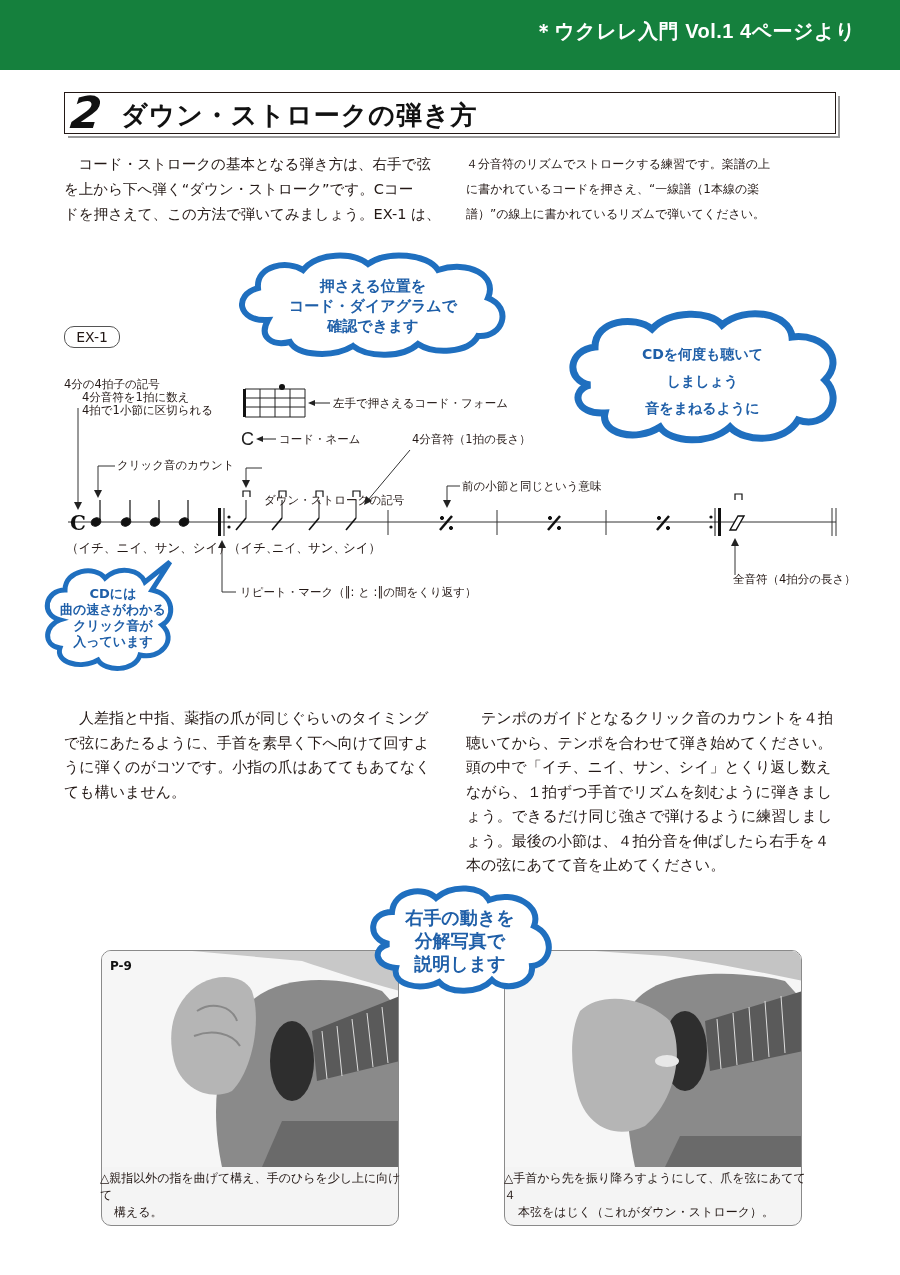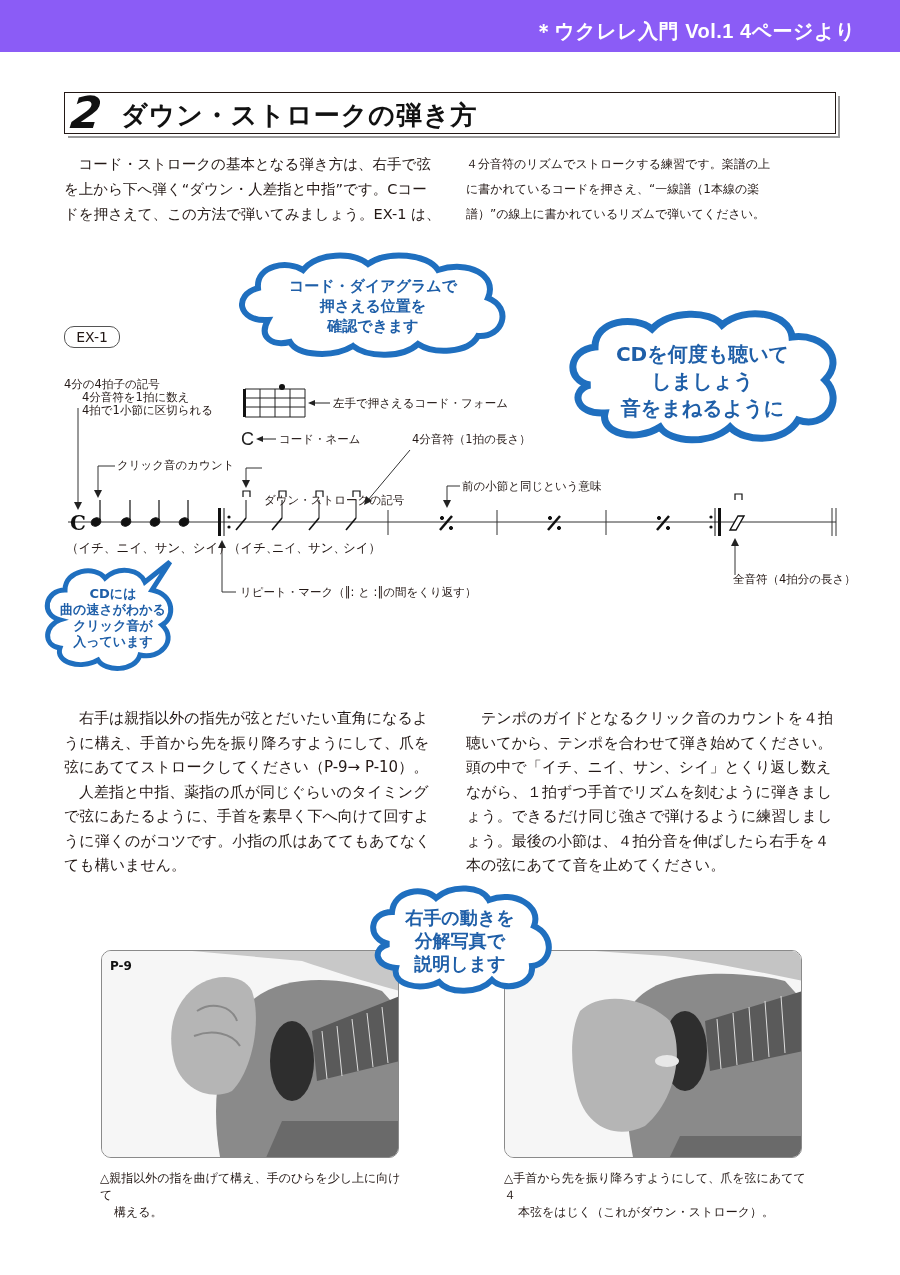--- a/index.html
+++ b/index.html
@@ -1,19 +1,19 @@
 <!DOCTYPE html>
 <html><head>
 <meta charset="utf-8">
 <style>
   * { box-sizing: border-box; margin: 0; padding: 0; }
   html, body { width: 900px; height: 1275px; background: #ffffff; overflow: hidden; }
   body { position: relative; font-family: "DejaVu Sans", "Liberation Sans", sans-serif; color: #231815; }
 
-  .top-band { position: absolute; left: 0; top: 0; width: 900px; height: 52px; background: #8b5cf6; }
+  .top-band { position: absolute; left: 0; top: 0; width: 900px; height: 70px; background: #15803d; }
   .top-band .src { position: absolute; right: 44px; top: 18px; color: #ffffff; font-size: 20px; font-weight: bold; letter-spacing: 0.5px; font-family: "Liberation Sans", "DejaVu Sans", sans-serif; }
 
   .heading-box { position: absolute; left: 64px; top: 92px; width: 772px; height: 42px; border: 1px solid #231815; }
   .heading-box::after { content: ""; position: absolute; left: 3px; top: 3px; right: -5px; bottom: -5px; border-right: 2px solid #9a9a9a; border-bottom: 2px solid #9a9a9a; pointer-events: none; }
   .heading-box .num { position: absolute; left: 6px; top: -6px; font-size: 44px; font-weight: 900; font-style: italic; color: #111; font-family: "DejaVu Sans", sans-serif; transform: skewX(-6deg); }
   .heading-box .title { position: absolute; left: 56px; top: 5px; font-size: 26px; font-weight: bold; letter-spacing: 1px; color: #111; }
 
   .para { position: absolute; font-size: 15px; line-height: 25px; color: #231815; }
   .para p { text-indent: 1em; }
   .para p.noindent { text-indent: 0; }
@@ -21,64 +21,64 @@
   .cloud { position: absolute; }
   .cloud svg { position: absolute; left: 0; top: 0; }
   .cloud .ctext { position: absolute; left: 0; right: 0; text-align: center; color: #1f5fa8; font-weight: bold; }
 
   .ex-label { position: absolute; left: 64px; top: 326px; width: 56px; height: 22px; border: 1px solid #555; border-radius: 10px; font-size: 14px; text-align: center; line-height: 20px; color: #231815; }
 
   .ann { position: absolute; font-size: 11.5px; color: #231815; white-space: nowrap; }
 
   .notation { position: absolute; left: 0; top: 0; width: 900px; height: 700px; }
 
-  .photo { position: absolute; top: 950px; width: 298px; height: 208px; border: 1px solid #8a8a8a; border-radius: 10px; overflow: hidden; background: #f4f4f4; }
+  .photo { position: absolute; top: 950px; width: 298px; height: 276px; border: 1px solid #8a8a8a; border-radius: 10px; overflow: hidden; background: #f4f4f4; }
   .photo .plabel { position: absolute; left: 8px; top: 8px; font-size: 12px; font-weight: bold; color: #111; z-index: 2; }
   .caption { position: absolute; top: 1170px; font-size: 12px; line-height: 17px; color: #231815; width: 310px; }
   .caption .indent { padding-left: 14px; display: block; }
 </style>
 </head>
 <body>
 
 <div class="top-band">
   <div class="src">＊ウクレレ入門 Vol.1  4ページより</div>
 </div>
 
 <div class="heading-box">
   <span class="num">2</span>
   <span class="title">ダウン・ストロークの弾き方</span>
 </div>
 
 <div class="para" style="left:64px; top:152px; width:380px; font-size:14.5px;">
   <p class="noindent">　コード・ストロークの基本となる弾き方は、右手で弦</p>
-  <p class="noindent">を上から下へ弾く“ダウン・人差指と中指”です。Cコー</p>
+  <p class="noindent">を上から下へ弾く“ダウン・ストローク”です。Cコー</p>
   <p class="noindent">ドを押さえて、この方法で弾いてみましょう。EX-1 は、</p>
 </div>
 <div class="para" style="left:466px; top:152px; width:380px; font-size:12px;">
   <p class="noindent">４分音符のリズムでストロークする練習です。楽譜の上</p>
   <p class="noindent">に書かれているコードを押さえ、“一線譜（1本線の楽</p>
   <p class="noindent">譜）”の線上に書かれているリズムで弾いてください。</p>
 </div>
 
 <div class="cloud" style="left:228px; top:250px; width:290px; height:100px;">
   <svg width="290" height="110" viewBox="0 0 290 110">
     <path d="M40,70 C10,72 5,45 30,38 C28,15 60,10 75,20 C90,2 125,2 140,14 C160,0 200,4 210,20 C240,10 270,25 260,48 C285,58 275,88 250,86 C240,104 205,104 190,94 C175,108 140,108 125,96 C105,108 70,106 62,92 C45,96 30,88 40,70 Z" fill="#fff" stroke="#1f6fbf" stroke-width="6"></path>
   </svg>
   <div class="ctext" style="top:26px; font-size:15px; line-height:20px;">
+    <div>押さえる位置を</div>
     <div>コード・ダイアグラムで</div>
-    <div>押さえる位置を</div>
     <div>確認できます</div>
   </div>
 </div>
 
 <div class="cloud" style="left:560px; top:305px; width:285px; height:135px;">
   <svg width="285" height="140" viewBox="0 0 285 140">
     <path d="M30,80 C5,75 8,45 35,42 C35,15 75,10 92,24 C110,5 150,5 162,20 C185,0 230,8 232,32 C265,28 285,55 265,75 C285,95 265,125 238,115 C225,138 185,138 170,122 C150,140 110,138 100,122 C75,138 40,128 45,108 C15,110 10,85 30,80 Z" fill="#fff" stroke="#1f6fbf" stroke-width="7"></path>
   </svg>
-  <div class="ctext" style="top:36px; font-size:20px; line-height:27px;">
+  <div class="ctext" style="top:36px; font-size:14px; line-height:27px;">
     <div>CDを何度も聴いて</div>
     <div>しましょう</div>
     <div>音をまねるように</div>
   </div>
 </div>
 
 <div class="cloud" style="left:40px; top:560px; width:140px; height:110px;">
   <svg width="140" height="115" viewBox="0 0 140 115">
     <path d="M20,60 C0,55 5,30 25,30 C25,10 55,5 65,18 C80,5 100,10 105,22 L130,2 L112,30 C135,35 135,58 122,65 C138,80 120,100 100,95 C95,112 65,112 58,100 C40,110 15,102 20,88 C2,85 5,65 20,60 Z" fill="#fff" stroke="#1f6fbf" stroke-width="5"></path>
   </svg>
@@ -214,21 +214,20 @@
 <div class="ann" style="left:240px; top:585px;">リピート・マーク（‖: と :‖の間をくり返す）</div>
 <div class="ann" style="left:733px; top:572px;">全音符（4拍分の長さ）</div>
 
 <div class="ann" style="left:66px; top:540px; font-size:12.5px;">（イチ、ニイ、サン、シイ）</div>
 <div class="ann" style="left:228px; top:540px; font-size:12.5px;">（イチ、</div>
 <div class="ann" style="left:272px; top:540px; font-size:12px;font-family:Liberation Mono, monospace;">ニイ、</div>
 <div class="ann" style="left:308px; top:540px; font-size:12.5px;">サン、</div>
 <div class="ann" style="left:343px; top:540px; font-size:12.5px;">シイ）</div>
 
 <div class="para" style="left:64px; top:706px; width:376px; font-size:15px; line-height:24.5px;">
-  <p>右手は親指以外の指先が弦とだいたい直角になるように構え、手首から先を振り降ろすようにして、爪を弦にあててストロークしてください（P-9→ P-10）。</p>
   <p>人差指と中指、薬指の爪が同じぐらいのタイミングで弦にあたるように、手首を素早く下へ向けて回すように弾くのがコツです。小指の爪はあててもあてなくても構いません。</p>
 </div>
 <div class="para" style="left:466px; top:706px; width:376px; font-size:15px; line-height:24.5px;">
   <p>テンポのガイドとなるクリック音のカウントを４拍聴いてから、テンポを合わせて弾き始めてください。頭の中で「イチ、ニイ、サン、シイ」とくり返し数えながら、１拍ずつ手首でリズムを刻むように弾きましょう。できるだけ同じ強さで弾けるように練習しましょう。最後の小節は、４拍分音を伸ばしたら右手を４本の弦にあてて音を止めてください。</p>
 </div>
 
 <div class="photo" style="left:101px;">
   <svg width="298" height="216" viewBox="0 0 298 216">
     <rect width="298" height="216" fill="#f6f6f6"></rect>
     <path d="M90,0 H298 V40 C260,30 230,20 200,10 Z" fill="#c8c8c8"></path>

